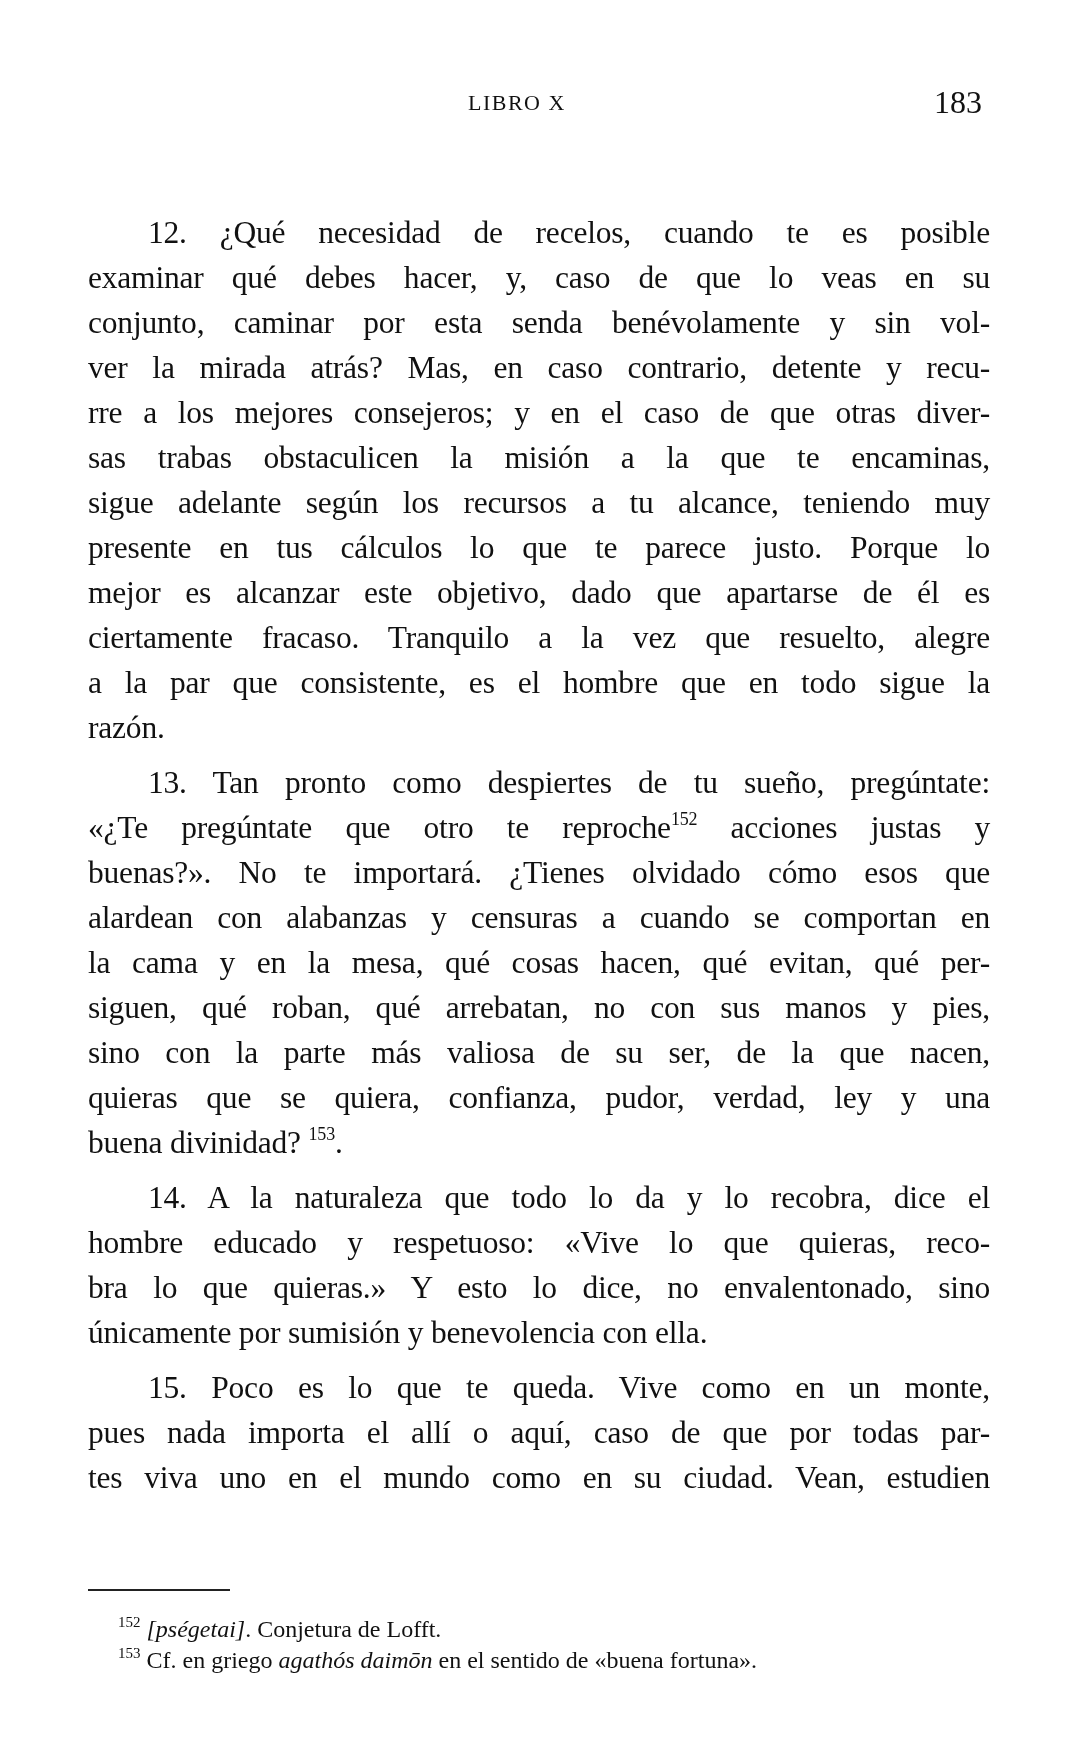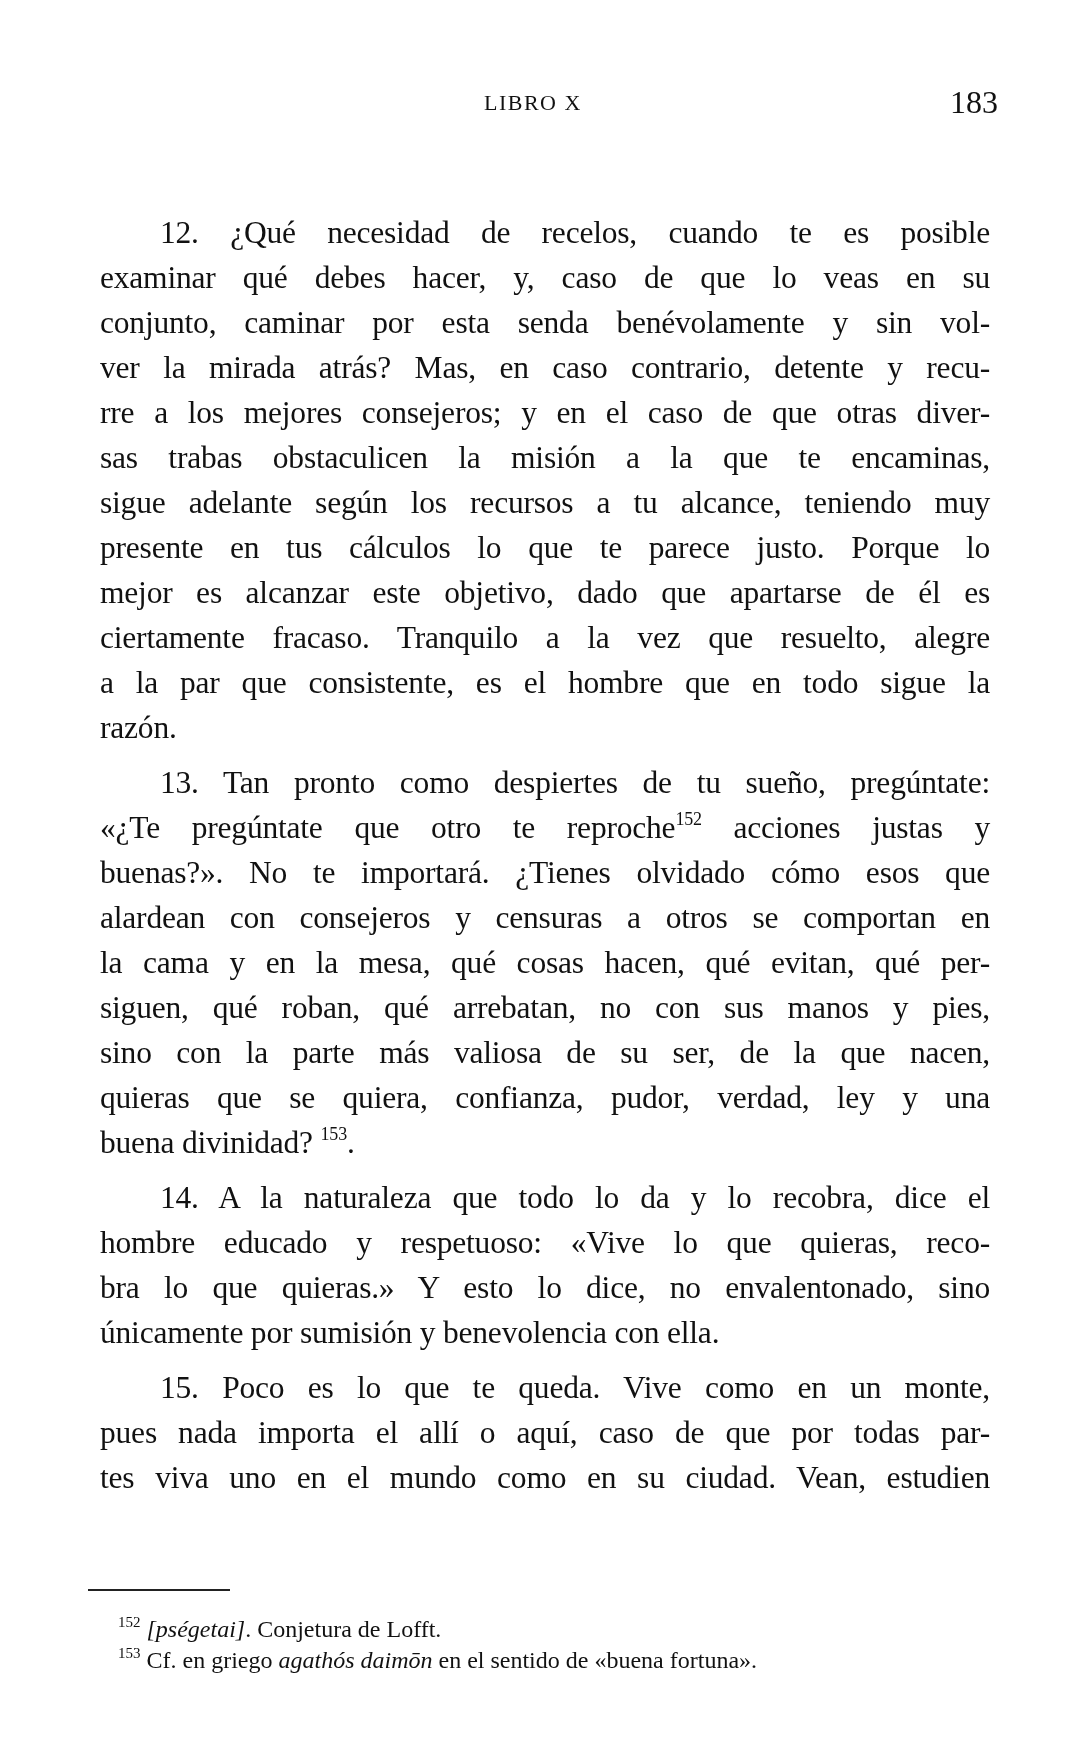--- a/index.html
+++ b/index.html
@@ -17,21 +17,21 @@
     }
     .page {
       position: absolute;
       left: 0; top: 0;
       width: 1080px;
       height: 1762px;
     }
     .running-head {
       position: absolute;
       top: 84px;
-      left: 96px;
+      left: 80px;
       width: 902px;
       height: 40px;
     }
     .running-title {
       position: absolute;
       left: 388px;
       top: 6px;
       font-size: 24px;
       letter-spacing: 1.5px;
       font-variant: small-caps;
@@ -47,21 +47,21 @@
     .body-text {
       position: absolute;
       left: 88px;
       top: 210px;
       width: 902px;
       font-size: 31.5px;
       line-height: 45px;
       letter-spacing: -0.2px;
     }
     .para {
-      margin: 0 0 10px 12px;
+      margin: 0 0 10px 0;
     }
     .line {
       display: block;
       text-align: justify;
       text-align-last: justify;
       white-space: nowrap;
       height: 45px;
       overflow: visible;
     }
     .line.last {
@@ -130,21 +130,21 @@
       <span class="line">mejor es alcanzar este objetivo, dado que apartarse de él es</span>
       <span class="line">ciertamente fracaso. Tranquilo a la vez que resuelto, alegre</span>
       <span class="line">a la par que consistente, es el hombre que en todo sigue la</span>
       <span class="line last">razón.</span>
     </div>
 
     <div class="para">
       <span class="line indent">13. Tan pronto como despiertes de tu sueño, pregúntate:</span>
       <span class="line"><span>«¿Te pregúntate que otro te reproche</span><sup class="fnref">152</sup><span> acciones justas y</span></span>
       <span class="line">buenas?». No te importará. ¿Tienes olvidado cómo esos que</span>
-      <span class="line">alardean con consejeros y censuras a otros se comportan en</span>
+      <span class="line">alardean con alabanzas y censuras a cuando se comportan en</span>
       <span class="line">la cama y en la mesa, qué cosas hacen, qué evitan, qué per-</span>
       <span class="line">siguen, qué roban, qué arrebatan, no con sus manos y pies,</span>
       <span class="line">sino con la parte más valiosa de su ser, de la que nacen,</span>
       <span class="line">quieras que se quiera, confianza, pudor, verdad, ley y una</span>
       <span class="line last"><span>buena divinidad? </span><sup class="fnref">153</sup><span>.</span></span>
     </div>
 
     <div class="para">
       <span class="line indent">14. A la naturaleza que todo lo da y lo recobra, dice el</span>
       <span class="line">hombre educado y respetuoso: «Vive lo que quieras, reco-</span>

